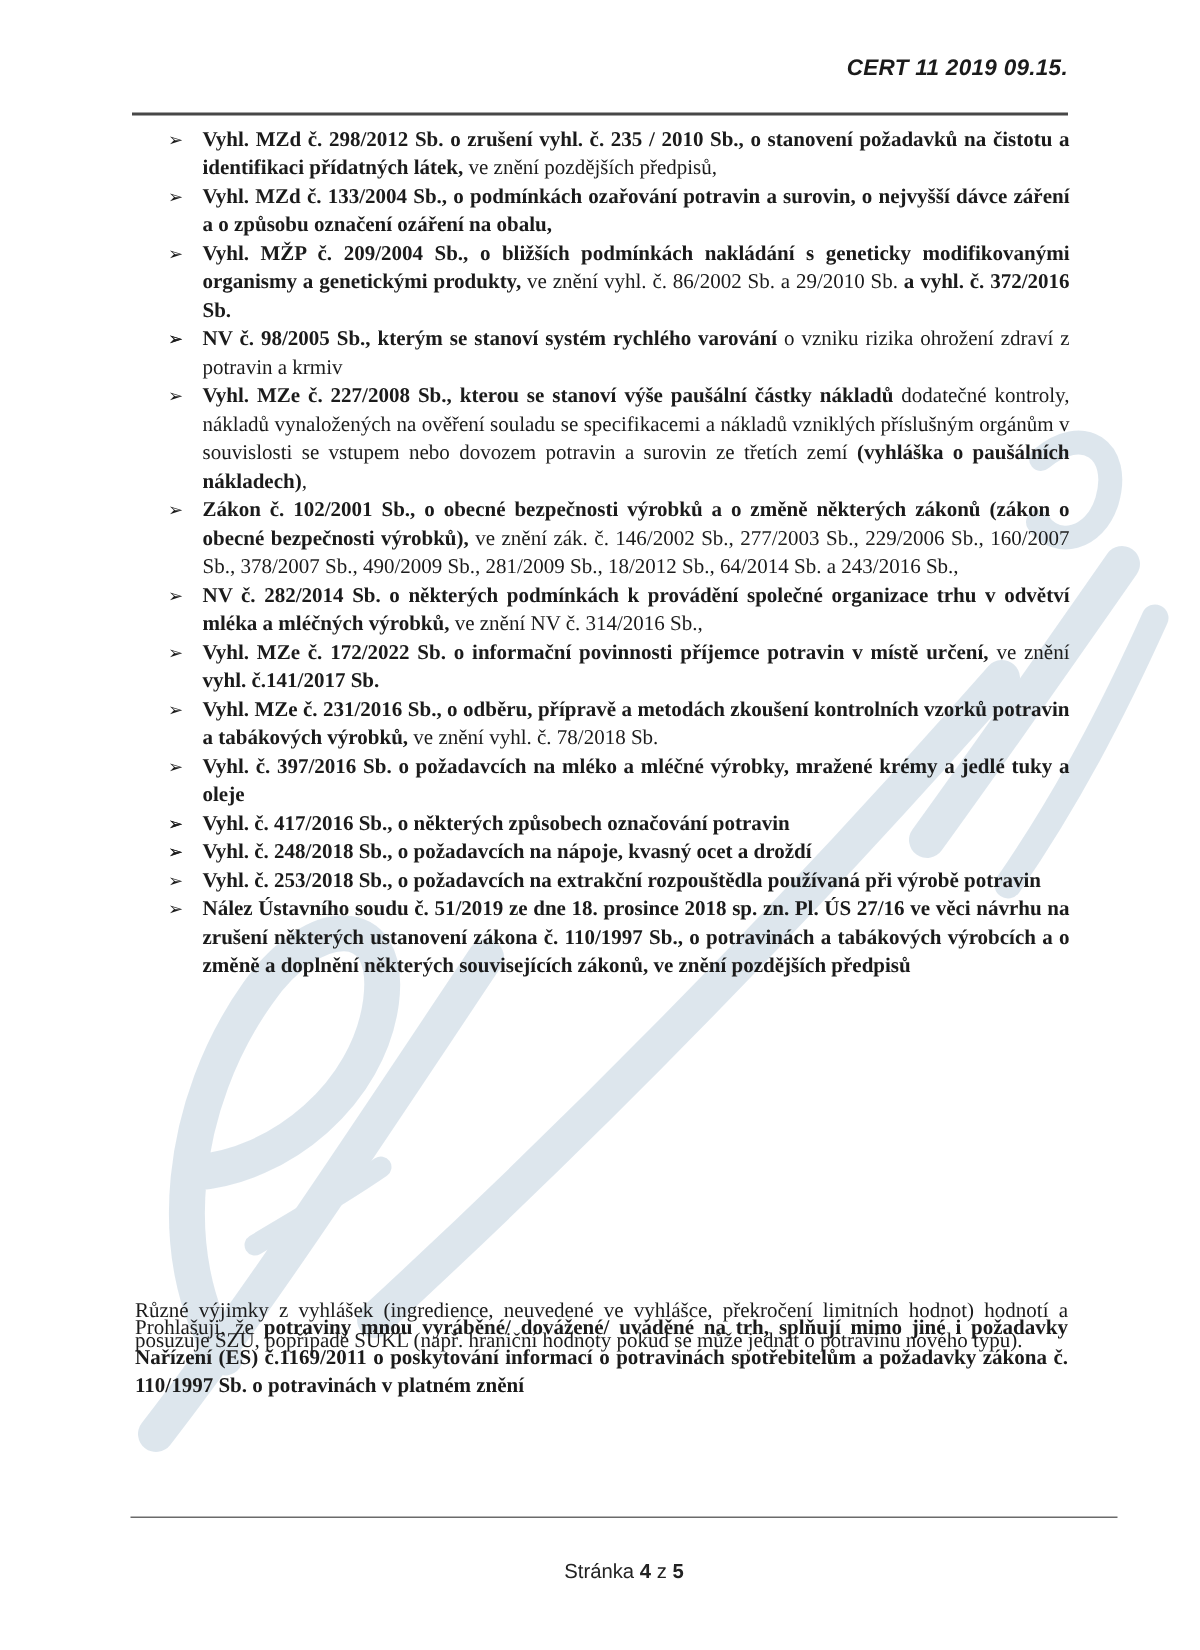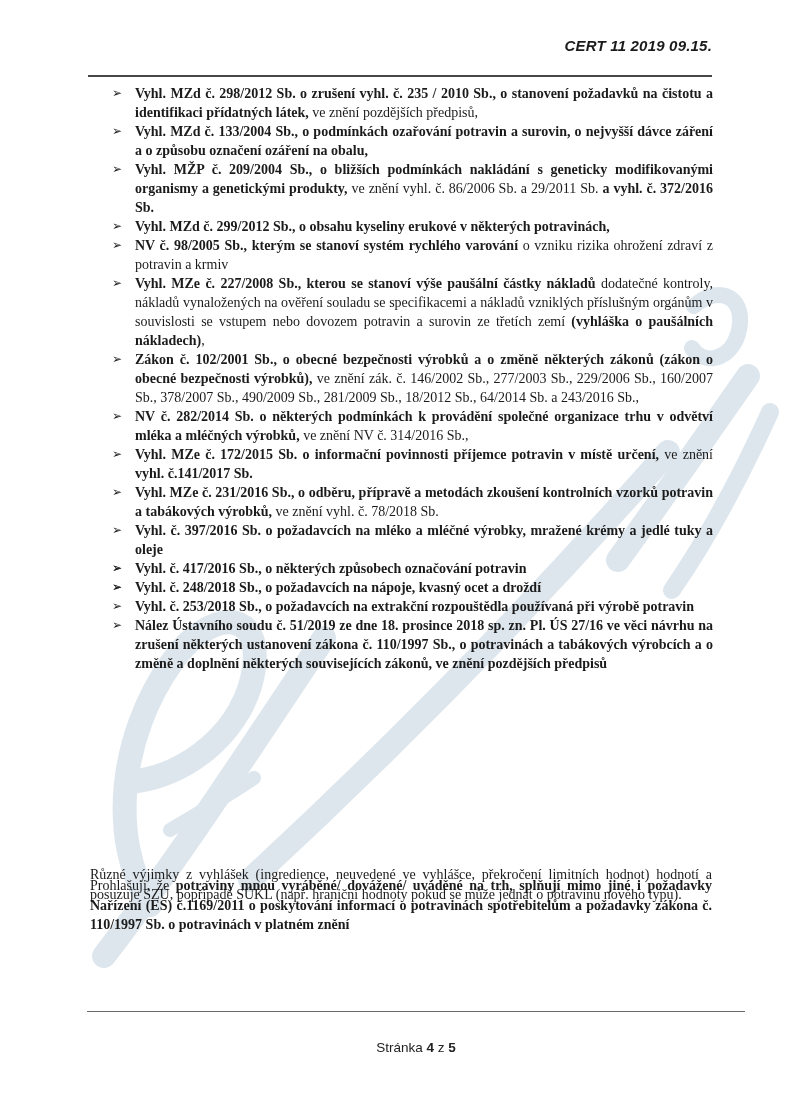--- a/index.html
+++ b/index.html
@@ -54,27 +54,27 @@
     </g>
   </svg>
 
   <div class="doc-code">CERT 11 2019 09.15.</div>
 
   <div class="top-rule"></div>
 
   <ul class="reg-list">
       <li><span class="bullet">➢</span><span><span class="b">Vyhl. MZd č. 298/2012 Sb. o zrušení vyhl. č. 235 / 2010 Sb., o stanovení požadavků na čistotu a identifikaci přídatných látek,</span><span> ve znění pozdějších předpisů,</span></span></li>
       <li><span class="bullet">➢</span><span><span class="b">Vyhl. MZd č. 133/2004 Sb., o podmínkách ozařování potravin a surovin, o nejvyšší dávce záření a o způsobu označení ozáření na obalu,</span></span></li>
-      <li><span class="bullet">➢</span><span><span class="b">Vyhl. MŽP č. 209/2004 Sb., o bližších podmínkách nakládání s geneticky modifikovanými organismy a genetickými produkty,</span><span> ve znění vyhl. č. 86/2006 Sb. a 29/2011 Sb. </span><span class="b">a vyhl. č. 372/2016 Sb.</span></span></li>
-      <li><span class="bullet">➢</span><span><span class="b">Vyhl. MZd č. 299/2012 Sb., o obsahu kyseliny erukové v některých potravinách,</span></span></li>
+      <li><span class="bullet">➢</span><span><span class="b">Vyhl. MŽP č. 209/2004 Sb., o bližších podmínkách nakládání s geneticky modifikovanými organismy a genetickými produkty,</span><span> ve znění vyhl. č. 86/2002 Sb. a 29/2010 Sb. </span><span class="b">a vyhl. č. 372/2016 Sb.</span></span></li>
+      <li><span class="bullet">➢</span></li>
       <li><span class="bullet">➢</span><span><span class="b">NV č. 98/2005 Sb., kterým se stanoví systém rychlého varování</span><span> o vzniku rizika ohrožení zdraví z potravin a krmiv</span></span></li>
       <li><span class="bullet">➢</span><span><span class="b">Vyhl. MZe č. 227/2008 Sb., kterou se stanoví výše paušální částky nákladů</span><span> dodatečné kontroly, nákladů vynaložených na ověření souladu se specifikacemi a nákladů vzniklých příslušným orgánům v souvislosti se vstupem nebo dovozem potravin a surovin ze třetích zemí </span><span class="b">(vyhláška o paušálních nákladech)</span><span>,</span></span></li>
       <li><span class="bullet">➢</span><span><span class="b">Zákon č. 102/2001 Sb., o obecné bezpečnosti výrobků a o změně některých zákonů (zákon o obecné bezpečnosti výrobků),</span><span> ve znění zák. č. 146/2002 Sb., 277/2003 Sb., 229/2006 Sb., 160/2007 Sb., 378/2007 Sb., 490/2009 Sb., 281/2009 Sb., 18/2012 Sb., 64/2014 Sb. a 243/2016 Sb.,</span></span></li>
       <li><span class="bullet">➢</span><span><span class="b">NV č. 282/2014 Sb. o některých podmínkách k provádění společné organizace trhu v odvětví mléka a mléčných výrobků,</span><span> ve znění NV č. 314/2016 Sb.,</span></span></li>
-      <li><span class="bullet">➢</span><span><span class="b">Vyhl. MZe č. 172/2015 Sb. o informační povinnosti příjemce potravin v místě určení,</span><span> ve znění </span><span class="b">vyhl. č.141/2017 Sb.</span></span></li>
+      <li><span class="bullet">➢</span><span><span class="b">Vyhl. MZe č. 172/2022 Sb. o informační povinnosti příjemce potravin v místě určení,</span><span> ve znění </span><span class="b">vyhl. č.141/2017 Sb.</span></span></li>
       <li><span class="bullet">➢</span><span><span class="b">Vyhl. MZe č. 231/2016 Sb., o odběru, přípravě a metodách zkoušení kontrolních vzorků potravin a tabákových výrobků,</span><span> ve znění vyhl. č. 78/2018 Sb.</span></span></li>
       <li><span class="bullet">➢</span><span><span class="b">Vyhl. č. 397/2016 Sb. o požadavcích na mléko a mléčné výrobky, mražené krémy a jedlé tuky a oleje</span></span></li>
       <li><span class="bullet">➢</span></li>
       <li><span class="bullet">➢</span><span><span class="b">Vyhl. č. 417/2016 Sb., o některých způsobech označování potravin</span></span></li>
       <li><span class="bullet">➢</span></li>
       <li><span class="bullet">➢</span><span><span class="b">Vyhl. č. 248/2018 Sb., o požadavcích na nápoje, kvasný ocet a droždí</span></span></li>
       <li><span class="bullet">➢</span><span><span class="b">Vyhl. č. 253/2018 Sb., o požadavcích na extrakční rozpouštědla používaná při výrobě potravin</span></span></li>
       <li><span class="bullet">➢</span><span><span class="b">Nález Ústavního soudu č. 51/2019 ze dne 18. prosince 2018 sp. zn. Pl. ÚS 27/16 ve věci návrhu na zrušení některých ustanovení zákona č. 110/1997 Sb., o potravinách a tabákových výrobcích a o změně a doplnění některých souvisejících zákonů, ve znění pozdějších předpisů</span></span></li>
     </ul>
 

